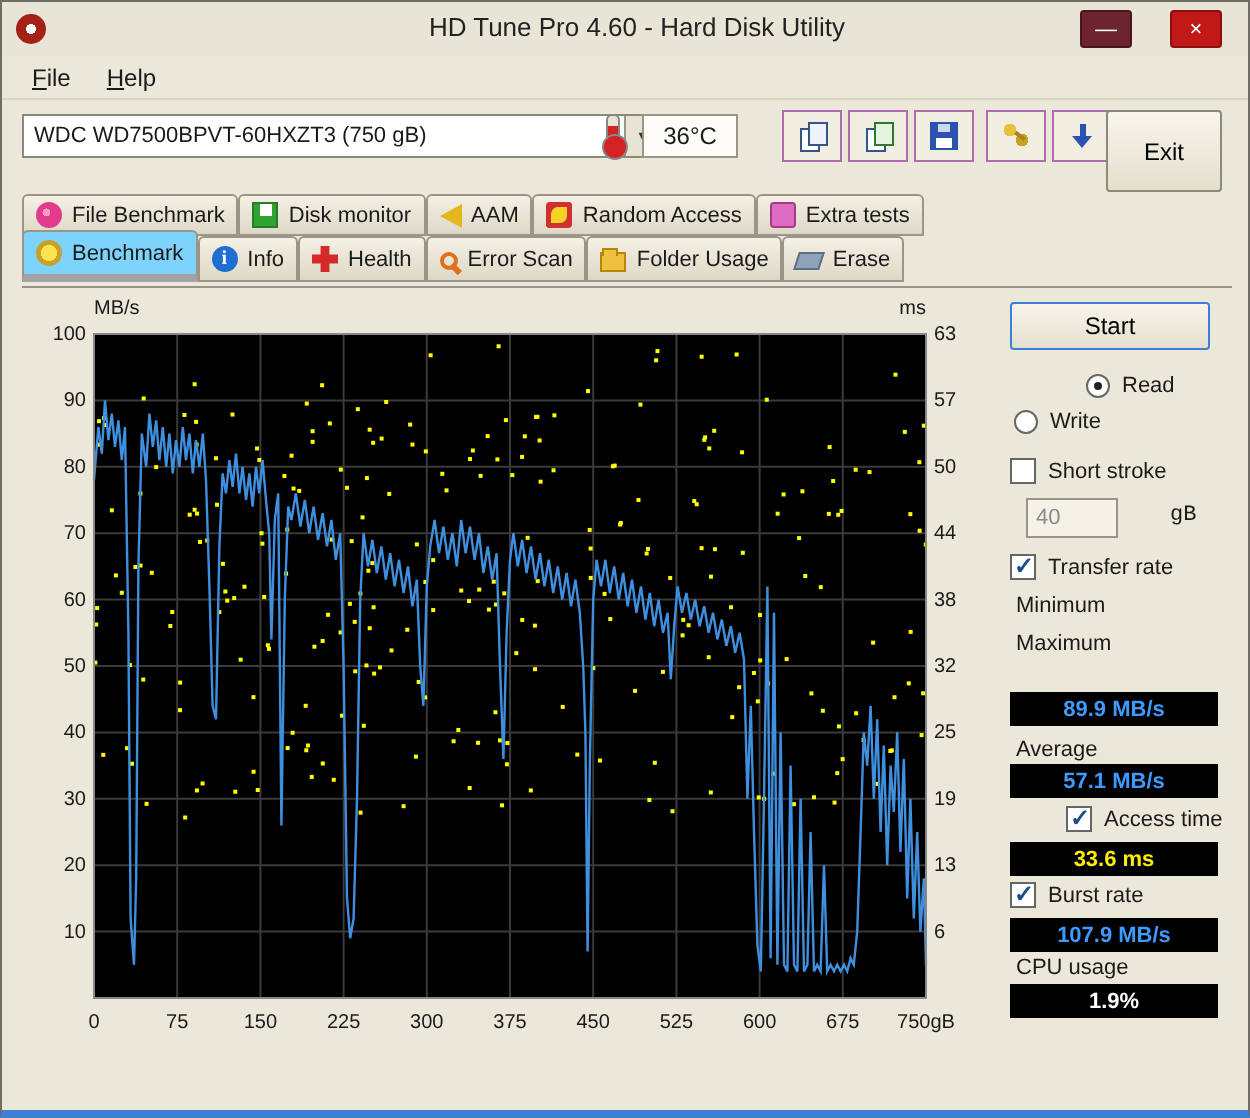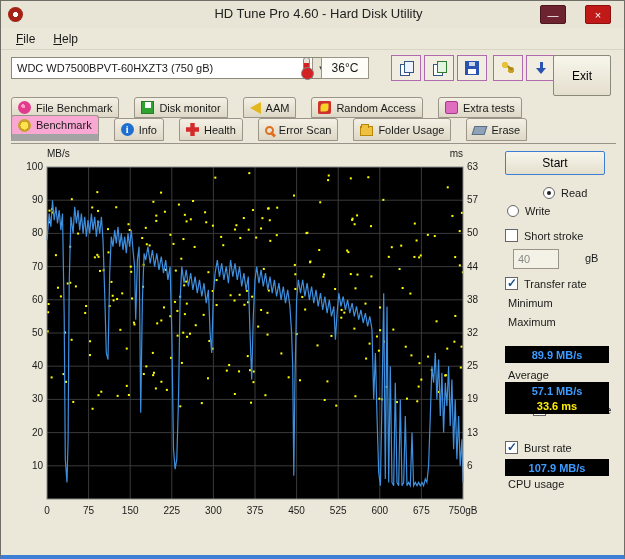--- a/index.html
+++ b/index.html
@@ -41,27 +41,27 @@
   .tb-floppy::after  { content:""; position:absolute; left:3px; bottom:1px; width:8px; height:5px; background:#fff; }
   .tb-keys { position:relative; width:14px; height:14px;
     background:radial-gradient(circle at 4px 4px, #e7c437 0 3.2px, transparent 3.2px),
                radial-gradient(circle at 10px 9px, #c8a226 0 3.2px, transparent 3.2px); }
   .tb-keys::after { content:""; position:absolute; left:6px; top:6px; width:6px; height:2px; background:#a9871d; transform:rotate(38deg); }
   .tb-down { position:relative; width:14px; height:14px; }
   .tb-down::before { content:""; position:absolute; left:5.5px; top:1px; width:3px; height:6px; background:#2a52b0; }
   .tb-down::after { content:""; position:absolute; left:2px; top:7px; border-left:5px solid transparent; border-right:5px solid transparent; border-top:6px solid #2a52b0; }
   .exit-btn { position:absolute; left:552px; top:4px; width:58px; height:41px; background:linear-gradient(#f8f5ec,#e4dfcd); border:1px solid #8a8a7a; border-radius:2px; font-size:12px; }
   
-  .tabs { position:absolute; left:10px; display:flex;gap:15px; }
+  .tabs { position:absolute; left:10px; display:flex; }
   .tabs1 { top:96px; }
   .tabs2 { top:117px; width:605px; border-bottom:1px solid #98948a; }
   .tab { height:21px; display:flex; align-items:center; justify-content:center; gap:5px;
     background:linear-gradient(#f4f0e4,#ddd8c6); border:1px solid #9a9588; border-radius:3px 3px 0 0; font-size:11px; padding:0 6px; }
   .tabs2 .tab { height:23px; }
-  .tab.active { position:relative; top:-3px; height:26px; background:#f9a8d4; border-bottom:7px solid #a3a3a3; margin-bottom:-1px; z-index:2; }
+  .tab.active { position:relative; top:-3px; height:26px; background:#7dd3fc; border-bottom:4px solid #a3a3a3; margin-bottom:-1px; z-index:2; }
   
   .ti { width:13px; height:13px; position:relative; flex:none; }
   .ti-fbench { background:radial-gradient(circle at 40% 40%, #ff9ac4 0 2px, #e23b8e 2px 6.5px); border-radius:50%; }
   .ti-dmon { background:#fff; border:1px solid #2a7a2a; box-shadow:inset -2px -3px 0 #2fa32f, inset 3px -5px 0 #2fa32f; }
   .ti-aam { width:0; height:0; border-top:6px solid transparent; border-bottom:6px solid transparent; border-right:11px solid #e3b71e; }
   .ti-rand { background:#f5d327; border-radius:2px; box-shadow:inset 4px 4px 0 -1.5px #d03030, inset -4px -4px 0 -1.5px #d03030; }
   .ti-extra { background:#e06dc0; border-radius:2px; border:1px solid #a53a8c; }
   .ti-bench { background:radial-gradient(circle, #ffe34d 0 4px, #c9a02a 4px 6.5px); border-radius:50%; }
   .ti-info { background:#1e6fd0; border-radius:50%; }
   .ti-info::after { content:"i"; position:absolute; left:0; top:0; width:13px; height:13px; color:#fff; font:bold 10px/13px "Liberation Serif", serif; text-align:center; }
@@ -75,21 +75,21 @@
   #chart-svg { position:absolute; left:14px; top:146px; pointer-events:none; }
   
   .abs { position:absolute; }
   .start-btn { left:504px; top:150px; width:100px; height:24px; background:linear-gradient(#f8f5ec,#e4dfcd); border:1px solid #3e7fd6; border-radius:2px; font-size:12px; }
   .opt-row { display:flex; align-items:center; gap:6px; font-size:11px; }
   .radio { width:12px; height:12px; border:1px solid #666; border-radius:50%; background:#fff; position:relative; flex:none; }
   .radio.on::after { content:""; position:absolute; left:3px; top:3px; width:4px; height:4px; border-radius:50%; background:#222; }
   .cb { width:13px; height:13px; border:1px solid #666; background:#fff; position:relative; flex:none; }
   .cb.on::after { content:"✓"; position:absolute; left:1px; top:-2px; font-size:12px; color:#1a4f8a; font-weight:bold; }
   .stroke-input { left:512px; top:248px; width:46px; height:20px; border:1px solid #9a9588; background:#f4f1e6; color:#8a8a8a; font-size:11px; padding-left:4px; font-family:"Liberation Sans", sans-serif; }
-  .unit-label { font-size:11px; }
+  .unit-label { font-size:11px;font-family:Liberation Mono, monospace; }
   .stat-label { font-size:11px; }
   .val-box { width:104px; height:17px; background:#000; display:flex; align-items:center; justify-content:center; font-size:11px; font-weight:bold; }
   .val-blue { color:#3d9bff; } .val-yellow { color:#ffee00; } .val-white { color:#ffffff; }
 </style>
 </head>
 <body>
 
 <div class="window">
 
   <div class="titlebar">
@@ -528,23 +528,24 @@
   <span class="abs stat-label" style="left:507px; top:315px;">Maximum</span>
   <div class="abs val-box val-blue" style="left:504px; top:345px;">89.9 MB/s</div>
 
   <span class="abs stat-label" style="left:507px; top:368px;">Average</span>
   <div class="abs val-box val-blue" style="left:504px; top:381px;">57.1 MB/s</div>
 
   <div class="abs opt-row" style="left:504px; top:402px;padding-left:28px;">
     <span class="cb on"></span>
     <span>Access time</span>
   </div>
-  <div class="abs val-box val-yellow" style="left:504px; top:396px;">33.6 ms</div>
+  <div class="abs val-box val-yellow" style="left:504px; top:420px;">33.6 ms</div>
 
   <div class="abs opt-row" style="left:504px; top:440px;">
     <span class="cb on"></span>
     <span>Burst rate</span>
   </div>
   <div class="abs val-box val-blue" style="left:504px; top:458px;">107.9 MB/s</div>
 
   <span class="abs stat-label" style="left:507px; top:477px;">CPU usage</span>
+  <div class="abs val-box val-white" style="left:504px; top:491px;">1.9%</div>
 
 </div>
 
 </body></html>

